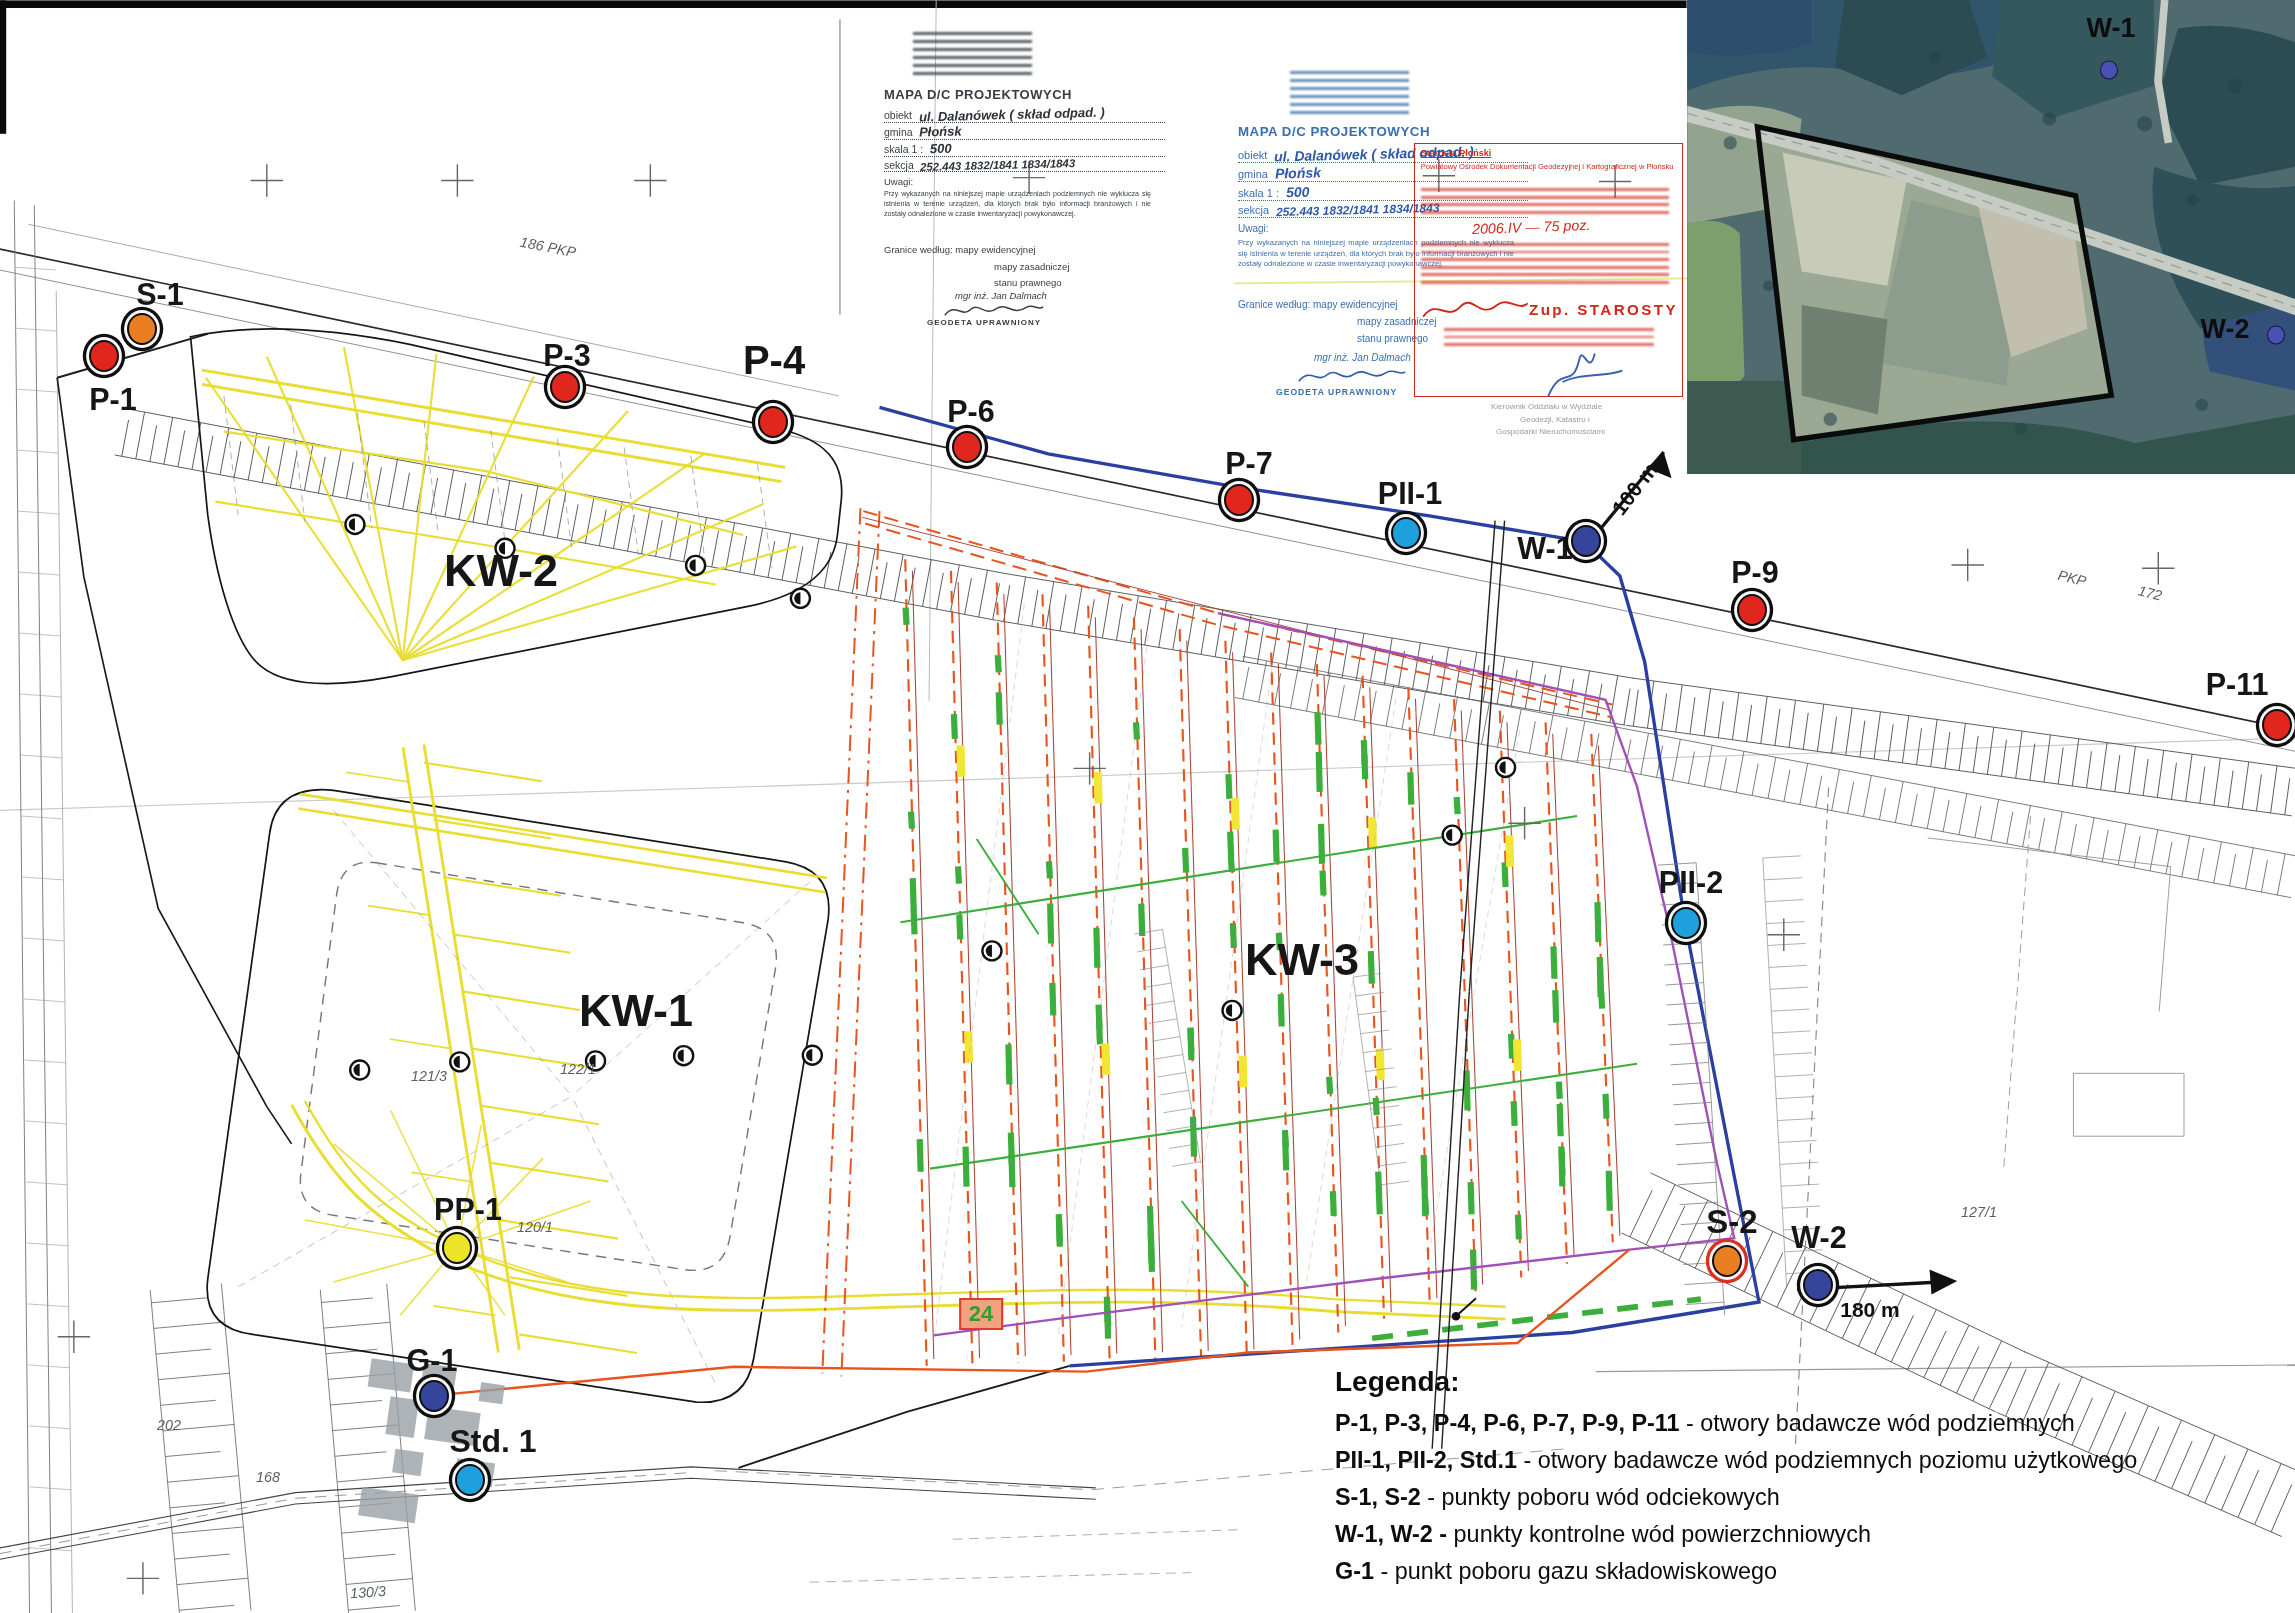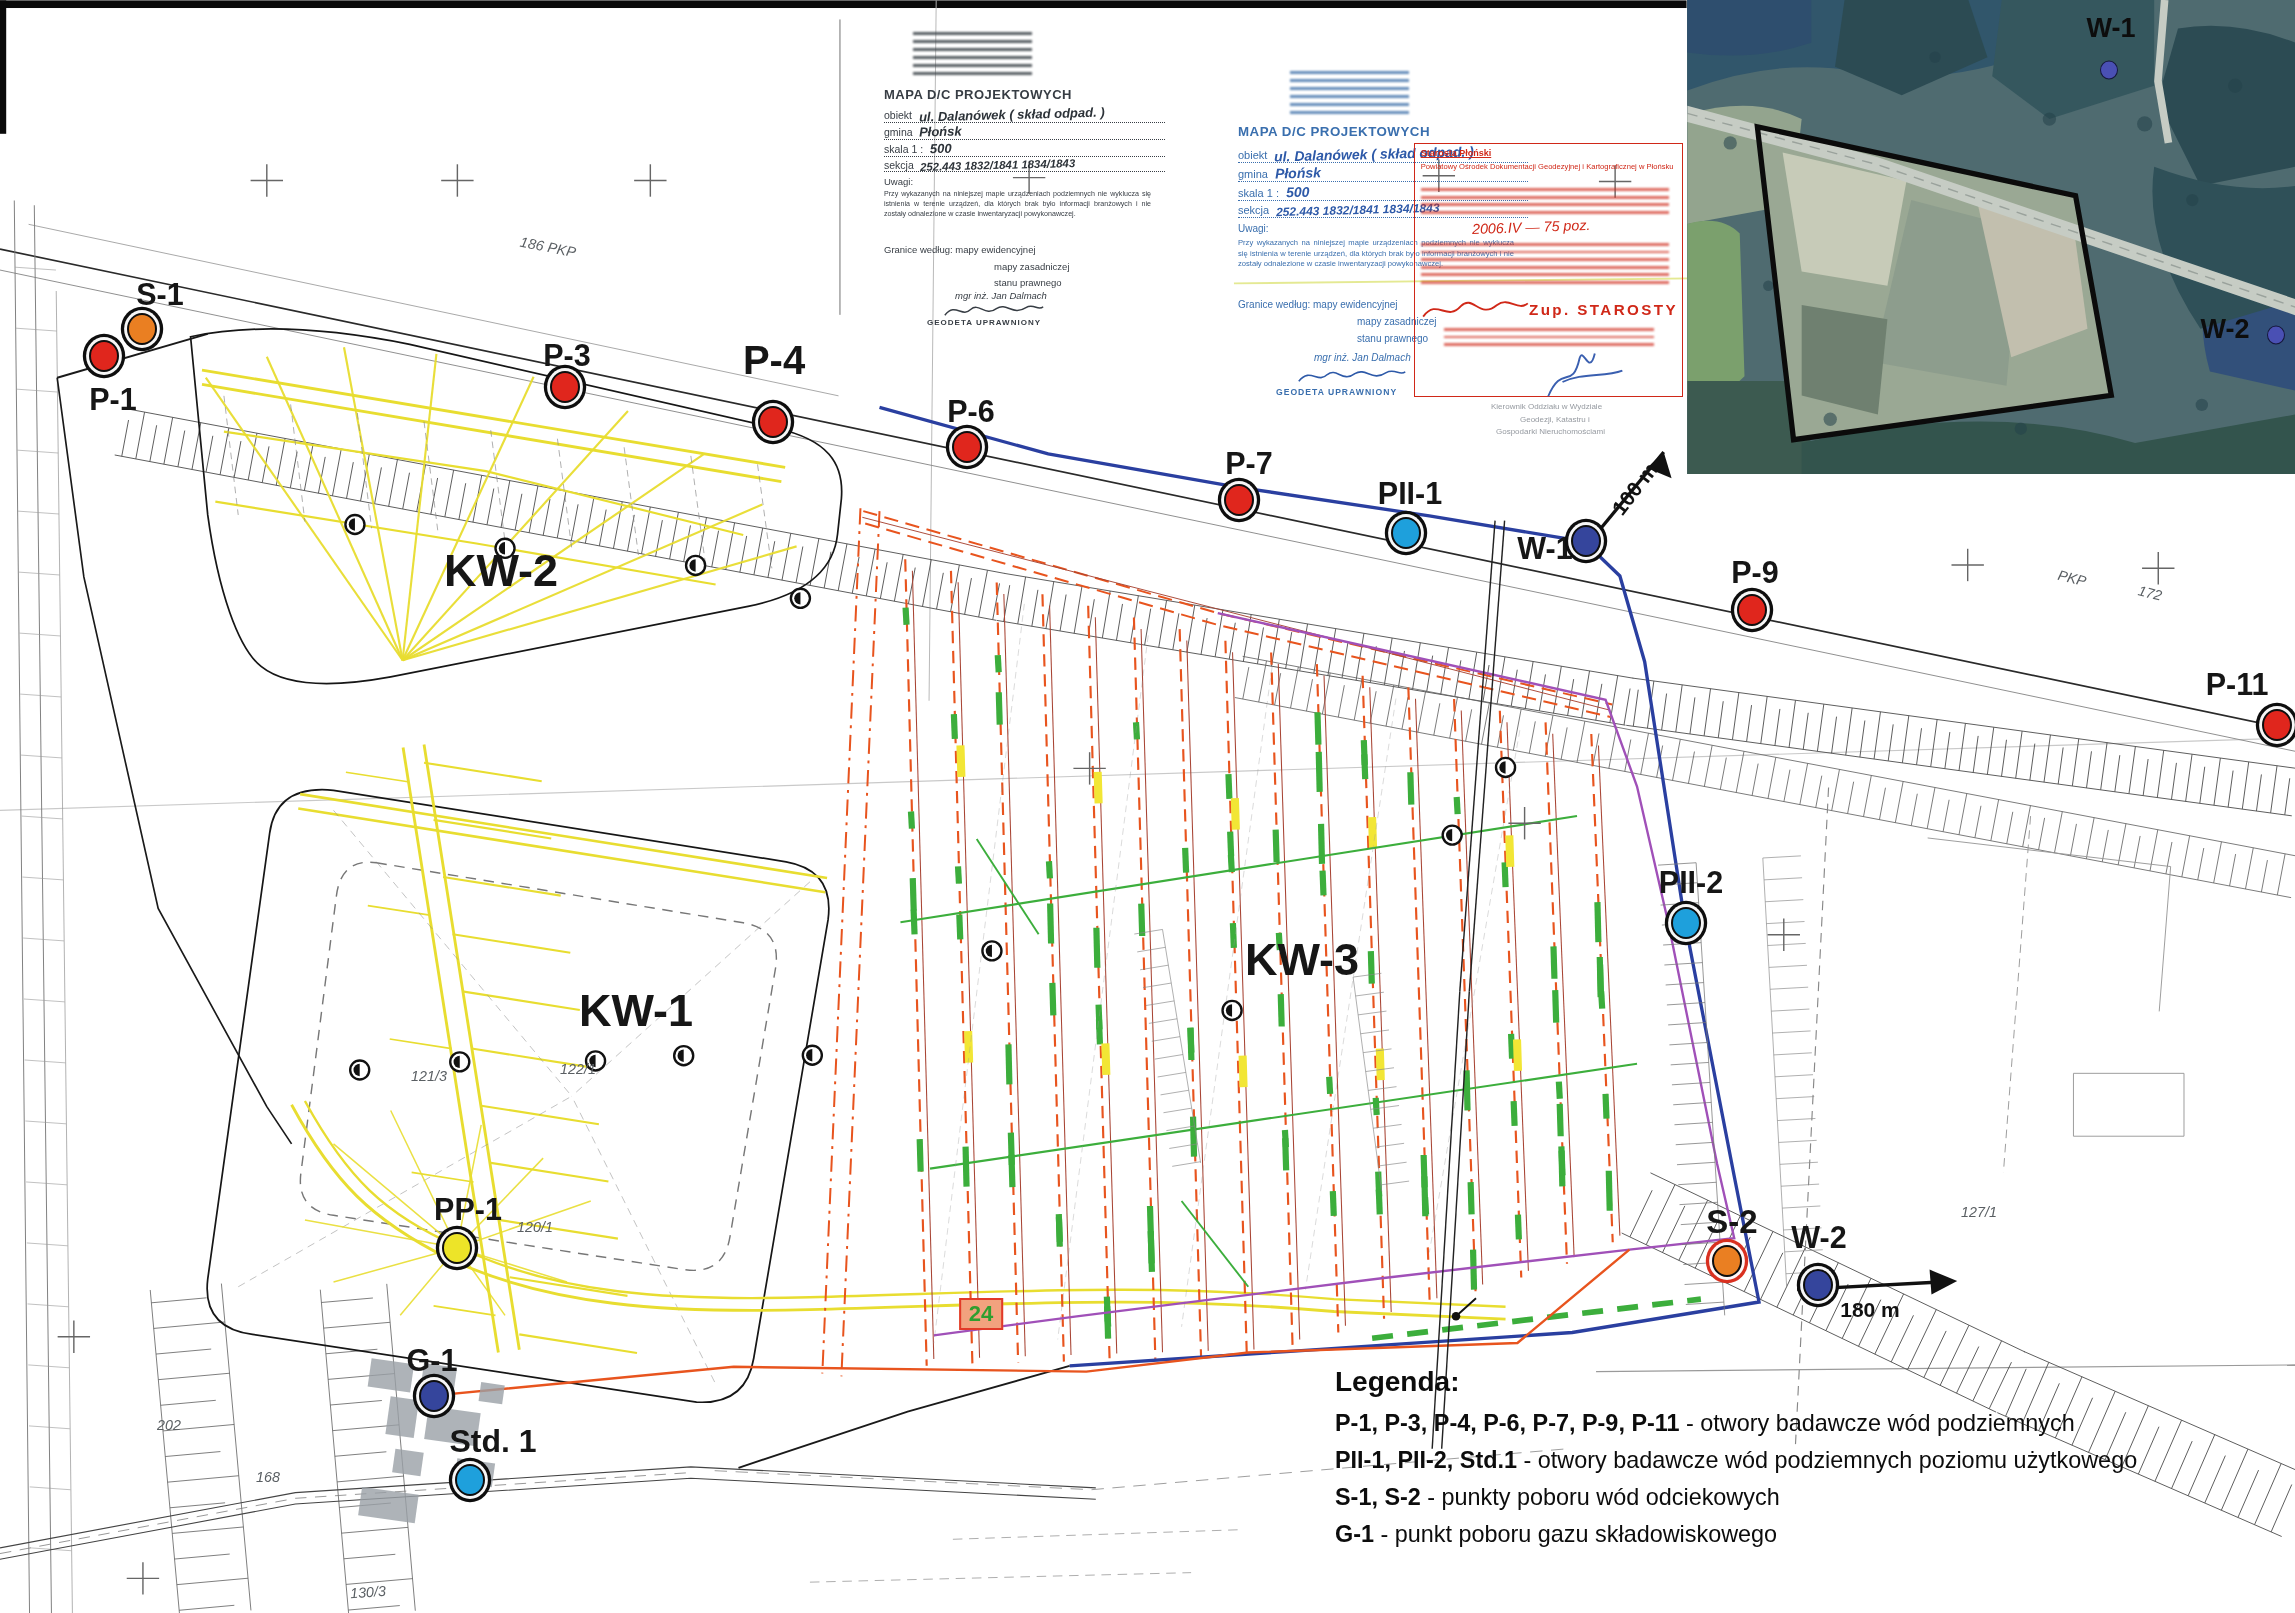--- a/index.html
+++ b/index.html
@@ -847,20 +847,21 @@
     <div class="officer" style="left:105px;top:270px;">Geodezji, Katastru i</div>
     <div class="officer" style="left:81px;top:282px;">Gospodarki Nieruchomościami</div>
   </div>
 
   <div class="legend">
     <div class="ttl">Legenda:</div>
     <div id="legend-items">
         <div class="li"><b>P-1, P-3, P-4, P-6, P-7, P-9, P-11</b><span> - otwory badawcze wód podziemnych</span></div>
         <div class="li"><b>PII-1, PII-2, Std.1</b><span> - otwory badawcze wód podziemnych poziomu użytkowego</span></div>
         <div class="li"><b>S-1, S-2</b><span> - punkty poboru wód odciekowych</span></div>
+        <div class="li"><b>W-1, W-2 -</b><span> punkty kontrolne wód powierzchniowych</span></div>
         <div class="li"><b>G-1</b><span> - punkt poboru gazu składowiskowego</span></div>
       </div>
   </div>
 
   <div id="overlay">
       <div class="lbl" style="left: 95px; top: 399px; font-size: 30.5px; margin-left: 18px;">P-1</div>
       <div class="marker" style="left: 104px; top: 356px; width: 26px; height: 28px; background: rgb(224, 38, 29);"></div>
       <div class="lbl" style="left: 160px; top: 294px; font-size: 30.5px;">S-1</div>
       <div class="marker" style="left: 142px; top: 329px; width: 26px; height: 28px; background: rgb(234, 127, 34);"></div>
       <div class="lbl" style="left: 567px; top: 355px; font-size: 30.5px;">P-3</div>

